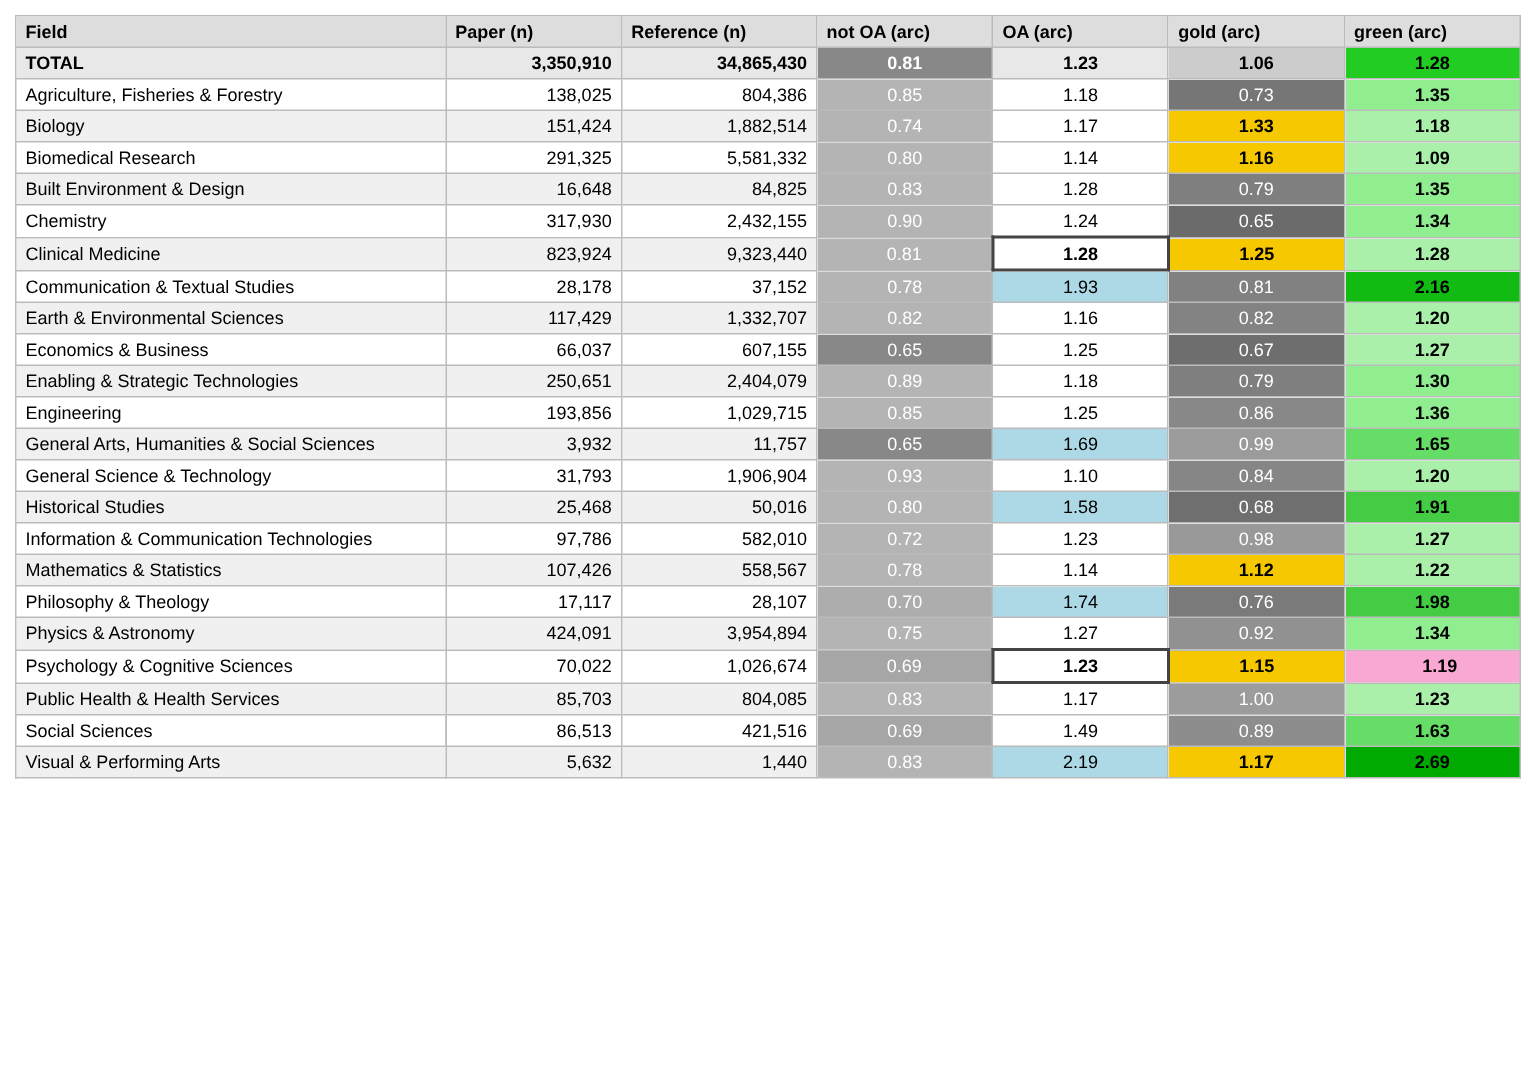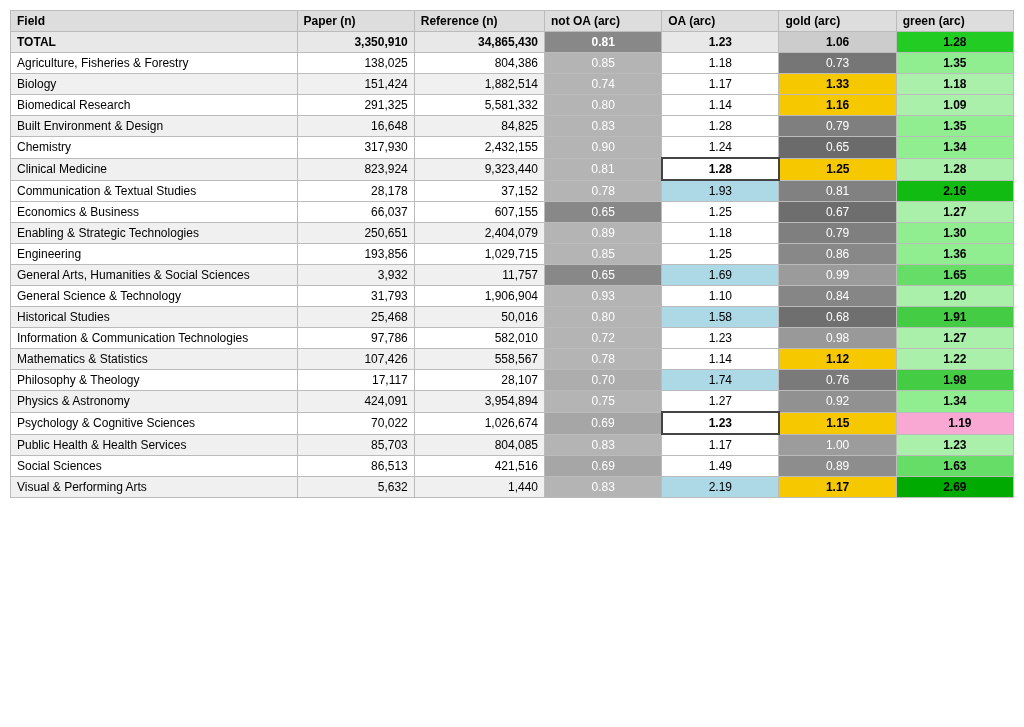--- a/index.html
+++ b/index.html
@@ -146,20 +146,29 @@
       </tr>
       <tr class="data-row" style="background: rgb(255, 255, 255);">
         <td style="background: rgb(255, 255, 255);">Communication &amp; Textual Studies</td>
         <td class="num" style="background: rgb(255, 255, 255);">28,178</td>
         <td class="num" style="background: rgb(255, 255, 255);">37,152</td>
         <td class="arc" style="background: rgb(180, 180, 180); color: rgb(255, 255, 255);">0.78</td>
         <td class="arc" style="background: rgb(173, 216, 230); color: rgb(0, 0, 0);">1.93</td>
         <td class="arc" style="background: rgb(129, 129, 129); color: rgb(255, 255, 255);">0.81</td>
         <td class="arc" style="font-weight: bold; background: rgb(17, 187, 17); color: rgb(0, 0, 0);">2.16</td>
       </tr>
+      <tr class="data-row" style="background: rgb(245, 245, 245);">
+        <td style="background: rgb(240, 240, 240);">Earth &amp; Environmental Sciences</td>
+        <td class="num" style="background: rgb(240, 240, 240);">117,429</td>
+        <td class="num" style="background: rgb(240, 240, 240);">1,332,707</td>
+        <td class="arc" style="background: rgb(180, 180, 180); color: rgb(255, 255, 255);">0.82</td>
+        <td class="arc">1.16</td>
+        <td class="arc" style="background: rgb(131, 131, 131); color: rgb(255, 255, 255);">0.82</td>
+        <td class="arc" style="font-weight: bold; background: rgb(170, 240, 170); color: rgb(0, 0, 0);">1.20</td>
+      </tr>
       <tr class="data-row" style="background: rgb(255, 255, 255);">
         <td style="background: rgb(255, 255, 255);">Economics &amp; Business</td>
         <td class="num" style="background: rgb(255, 255, 255);">66,037</td>
         <td class="num" style="background: rgb(255, 255, 255);">607,155</td>
         <td class="arc" style="background: rgb(136, 136, 136); color: rgb(255, 255, 255);">0.65</td>
         <td class="arc" style="background: rgb(255, 255, 255);">1.25</td>
         <td class="arc" style="background: rgb(110, 110, 110); color: rgb(255, 255, 255);">0.67</td>
         <td class="arc" style="font-weight: bold; background: rgb(170, 240, 170); color: rgb(0, 0, 0);">1.27</td>
       </tr>
       <tr class="data-row" style="background: rgb(245, 245, 245);">

